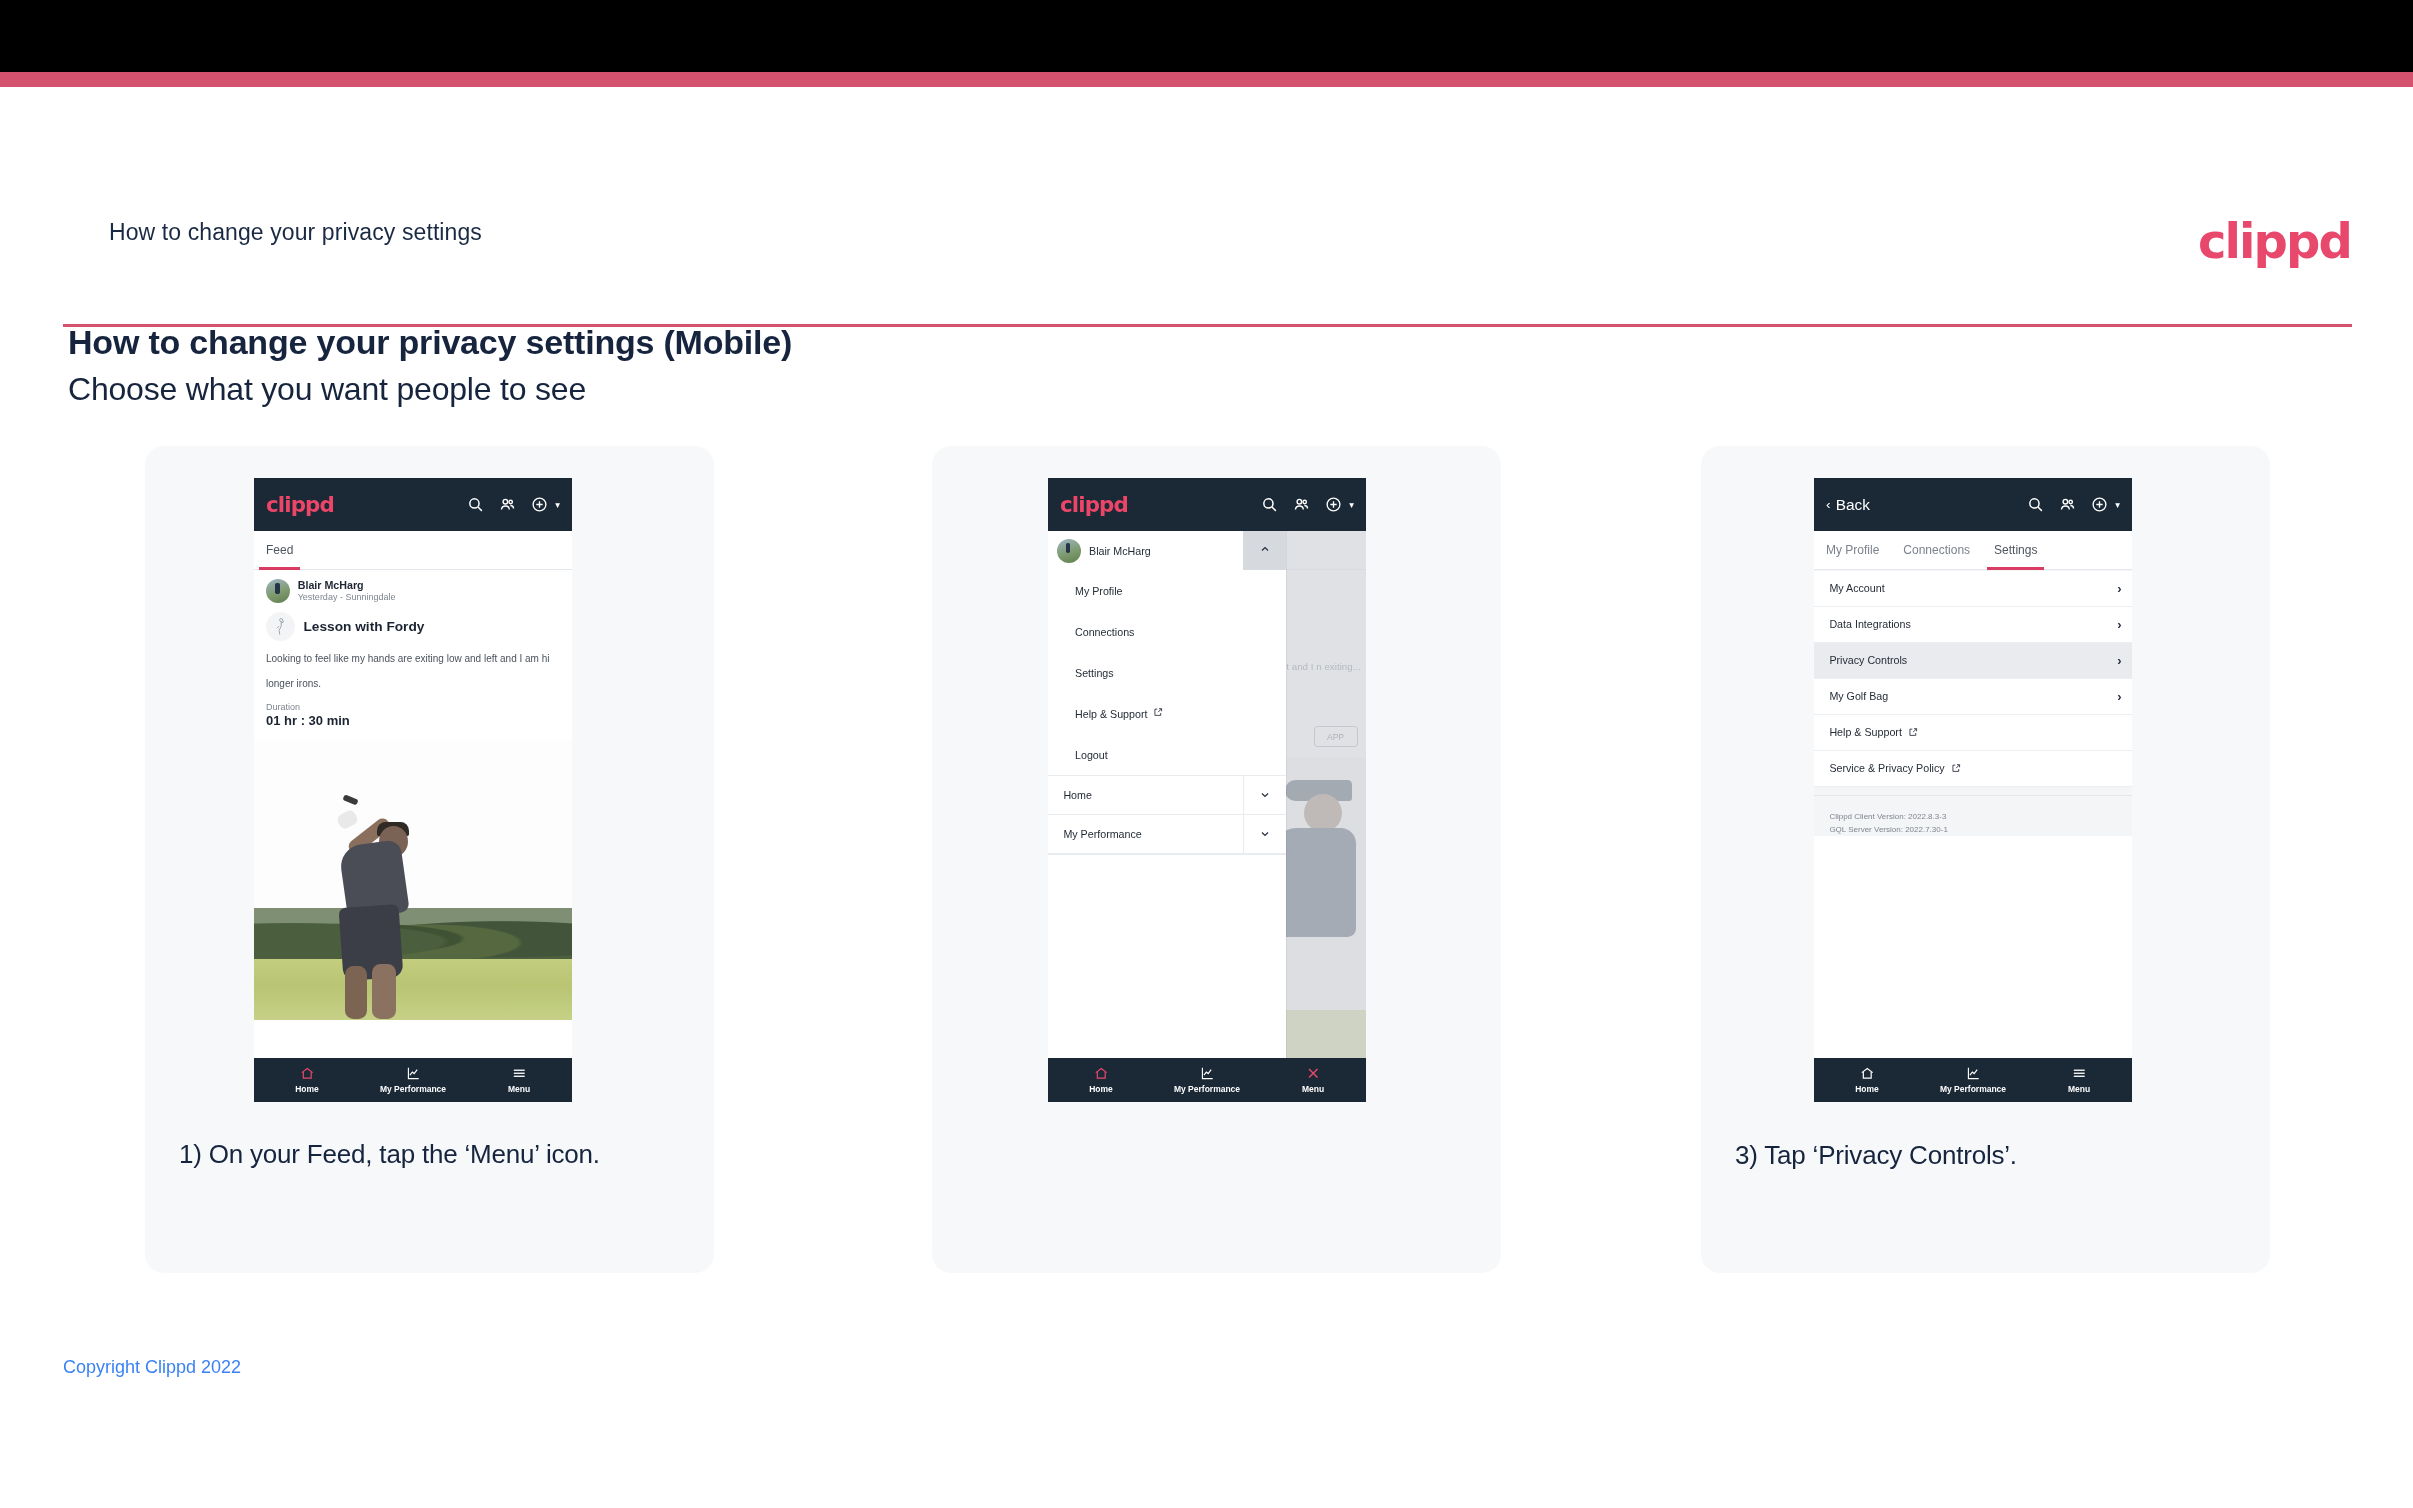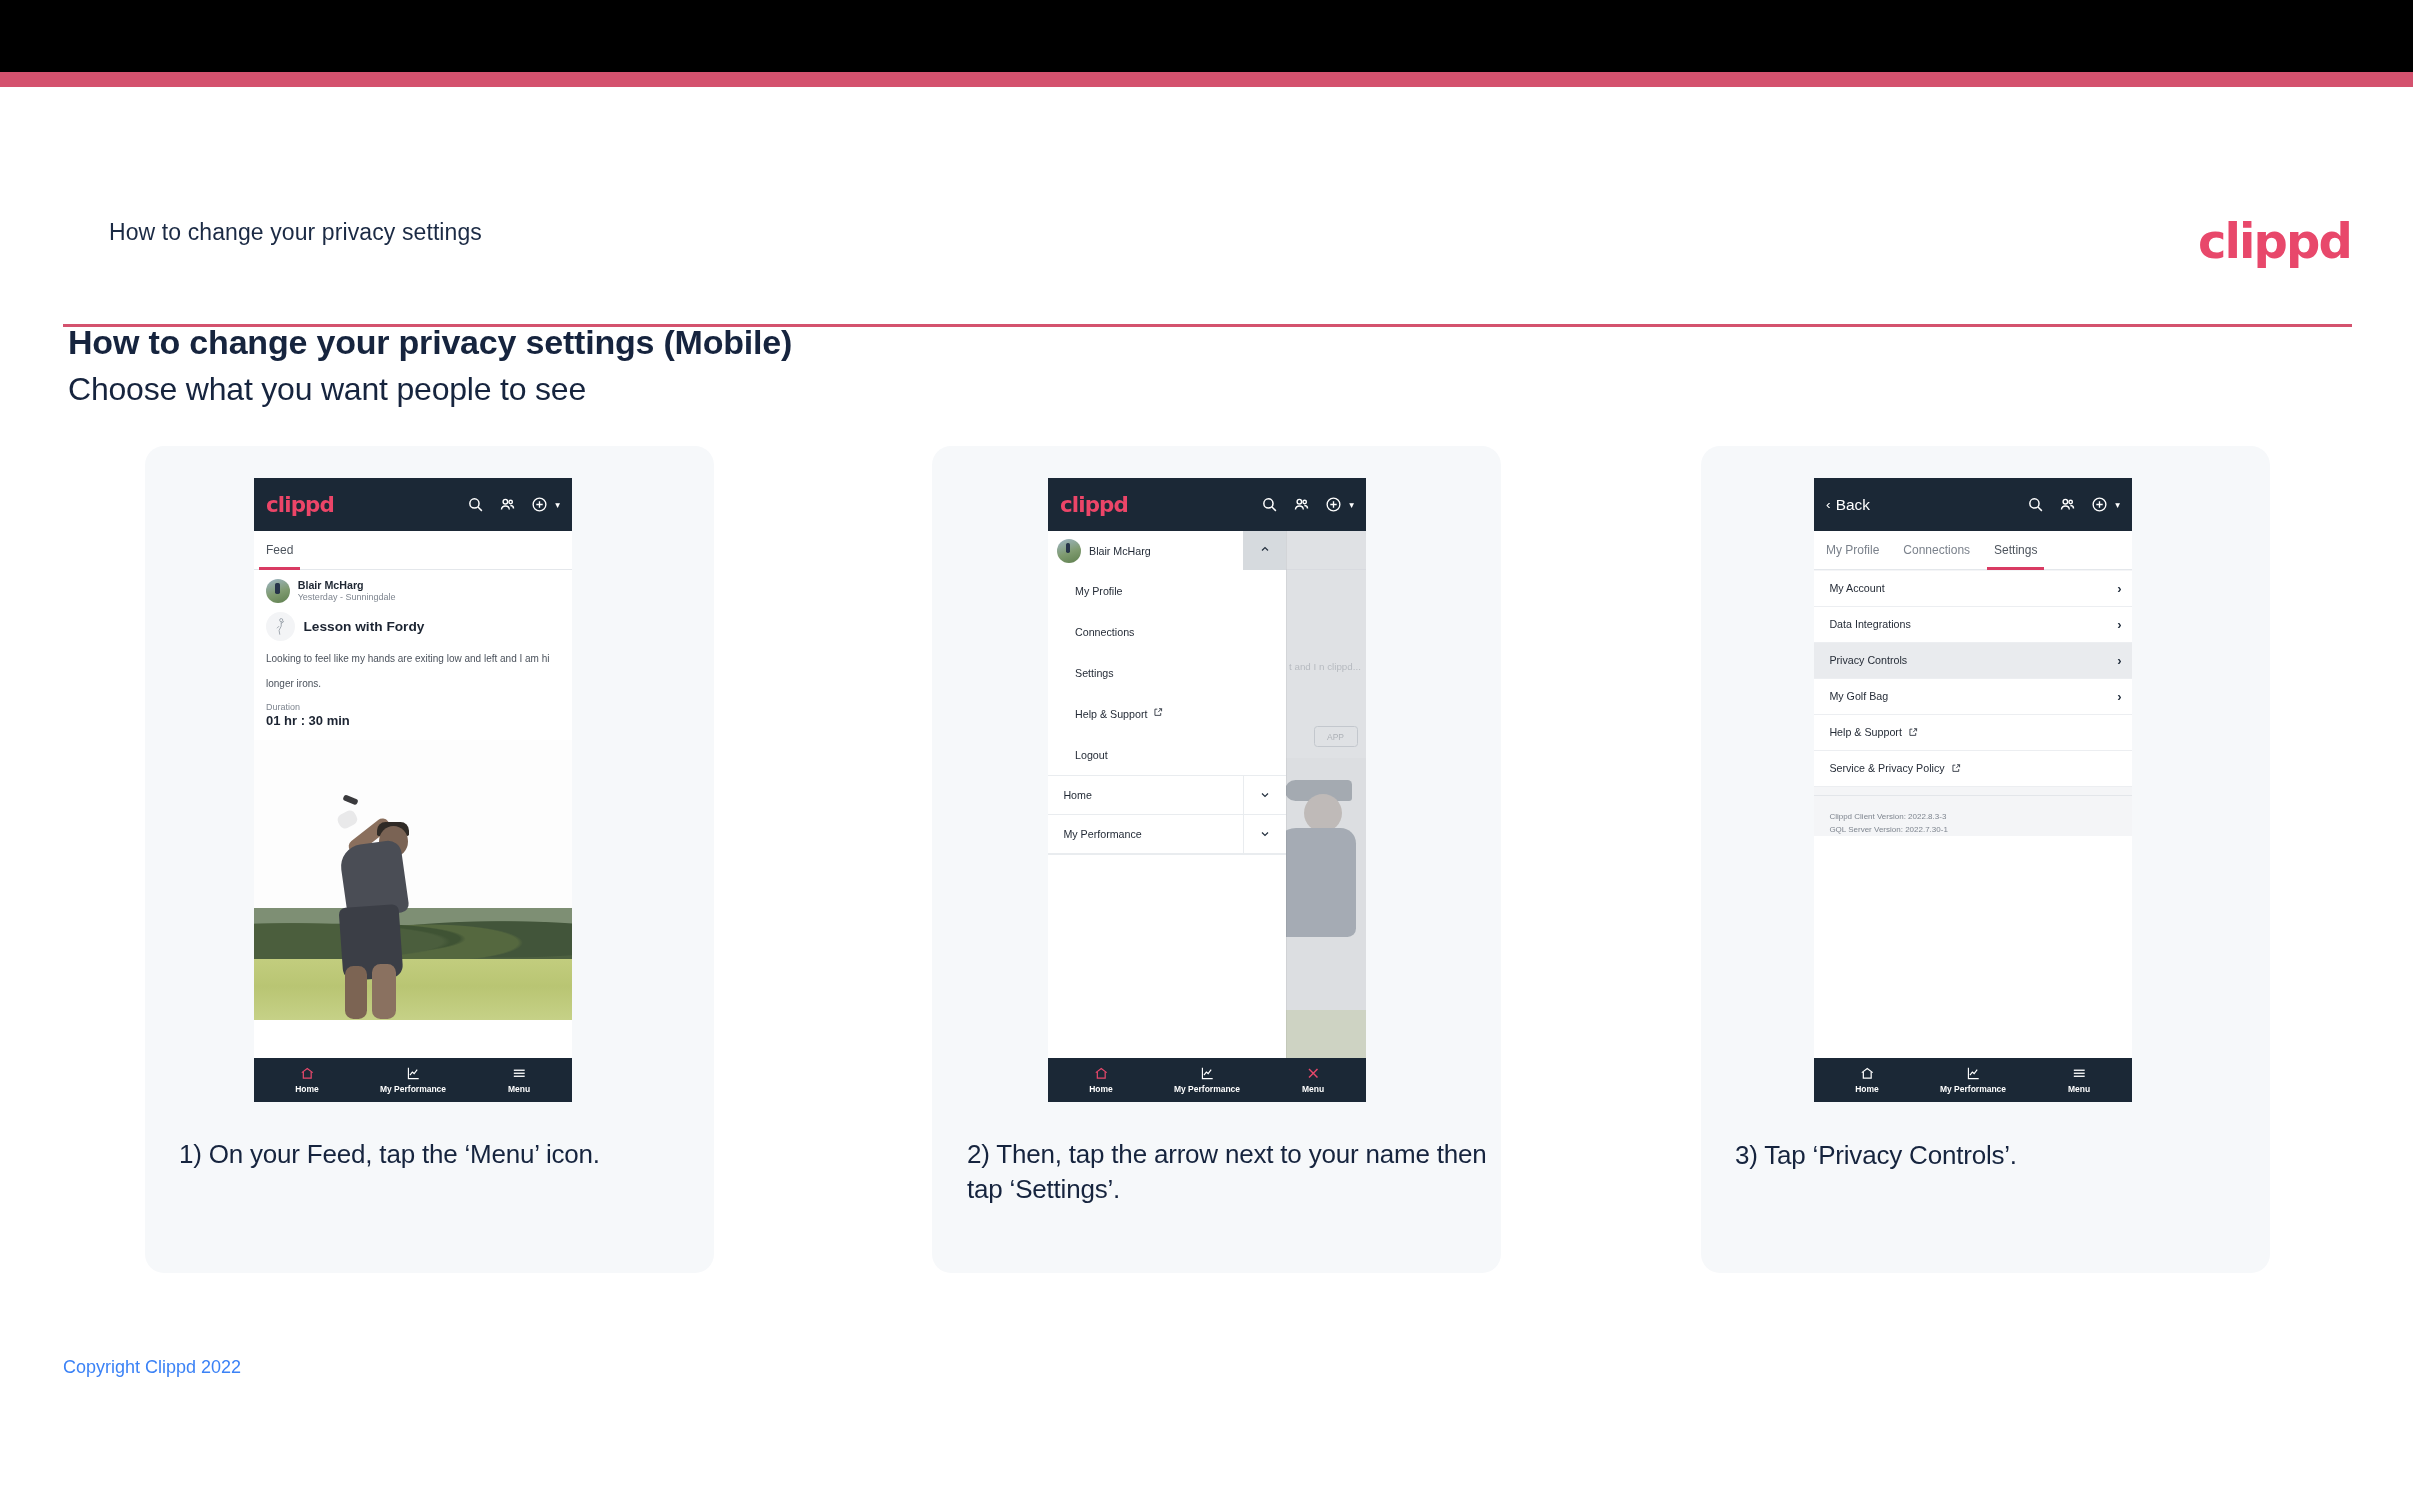--- a/index.html
+++ b/index.html
@@ -390,21 +390,21 @@
                 <line x1="7.5" y1="12" x2="16.5" y2="12"></line>
               </svg>
           </span>
           <span class="caret-small">▾</span>
         </div>
       </div>
 
       <div class="p2-wrap">
         <div class="p2-bg">
           <div class="tabstrip"></div>
-          <div class="bgtext">t and I n clippd...</div>
+          <div class="bgtext">t and I n exiting...</div>
           <div class="appbtn">APP</div>
           <div class="bgphoto">
             <div class="sky"></div>
               <div class="grass"></div>
             <div class="man">
               <div class="cap"></div>
                 <div class="head"></div>
                 <div class="body"></div>
             </div>
           </div>
@@ -618,19 +618,18 @@
               </svg>
           </span>
           <span class="bn-label">Menu</span>
         </div>
       </div>
 
     </div>
   </div>
 
   <div class="caption" id="cap-1">1) On your Feed, tap the ‘Menu’ icon.</div>
-  <div class="caption" id="cap-2">2) Then, tap the arrow next to your name then tap ‘Settings’.</div>
   <div class="caption" id="cap-3">3) Tap ‘Privacy Controls’.</div>
 
   <div class="footer">Copyright Clippd 2022</div>
 
 </div>
 
 
 </body></html>

